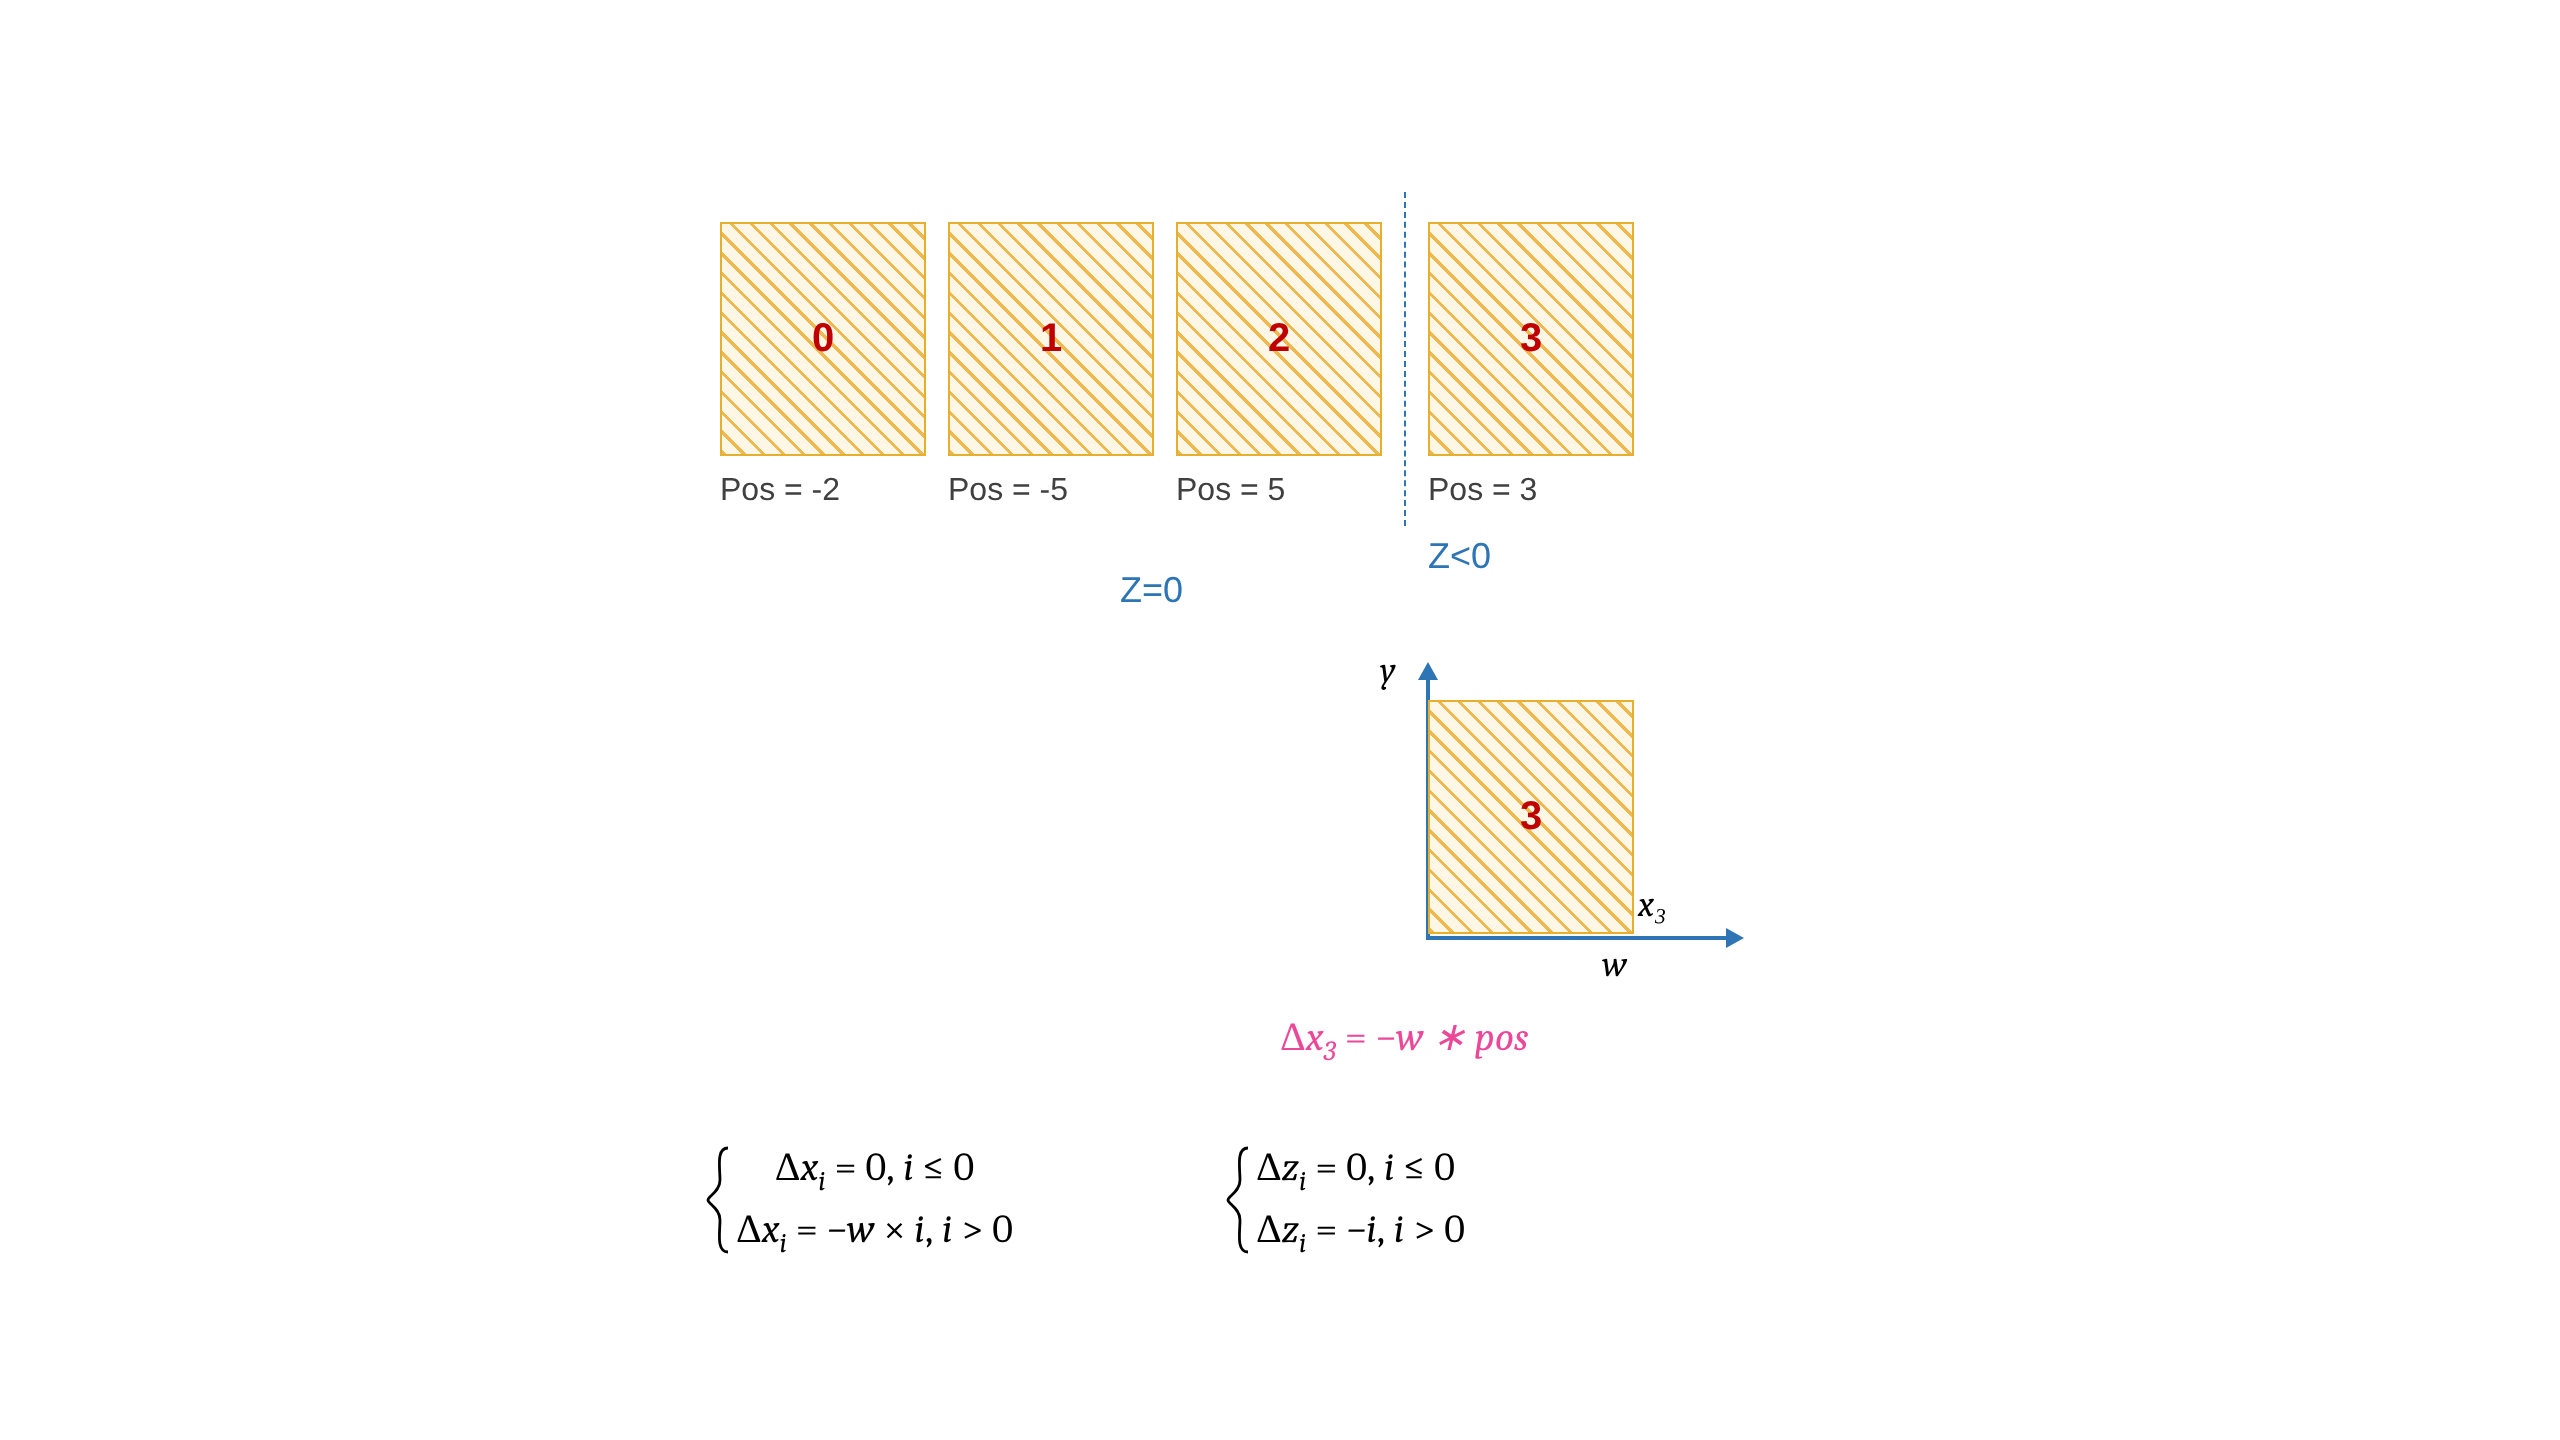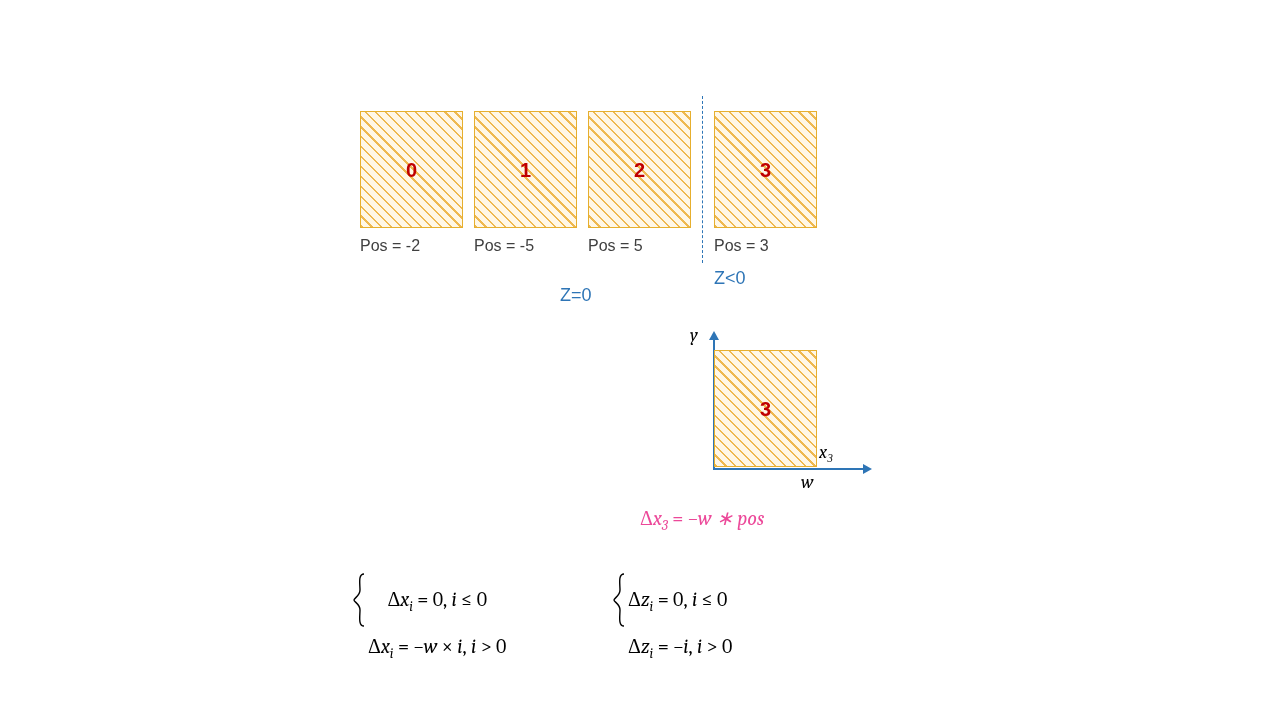--- a/index.html
+++ b/index.html
@@ -127,21 +127,20 @@
   .sys-rows {
     display: flex;
     flex-direction: column;
     justify-content: center;
     gap: 4px;
     padding-left: 2px;
   }
   .sys-rows div {
     font-style: italic;
     white-space: nowrap;
-    margin-top: 16px;
   }
   .sys-rows .up {
     font-style: normal;
   }
   .sys-rows sub {
     font-size: 0.7em;
     font-style: italic;
   }
 </style>
 </head>

